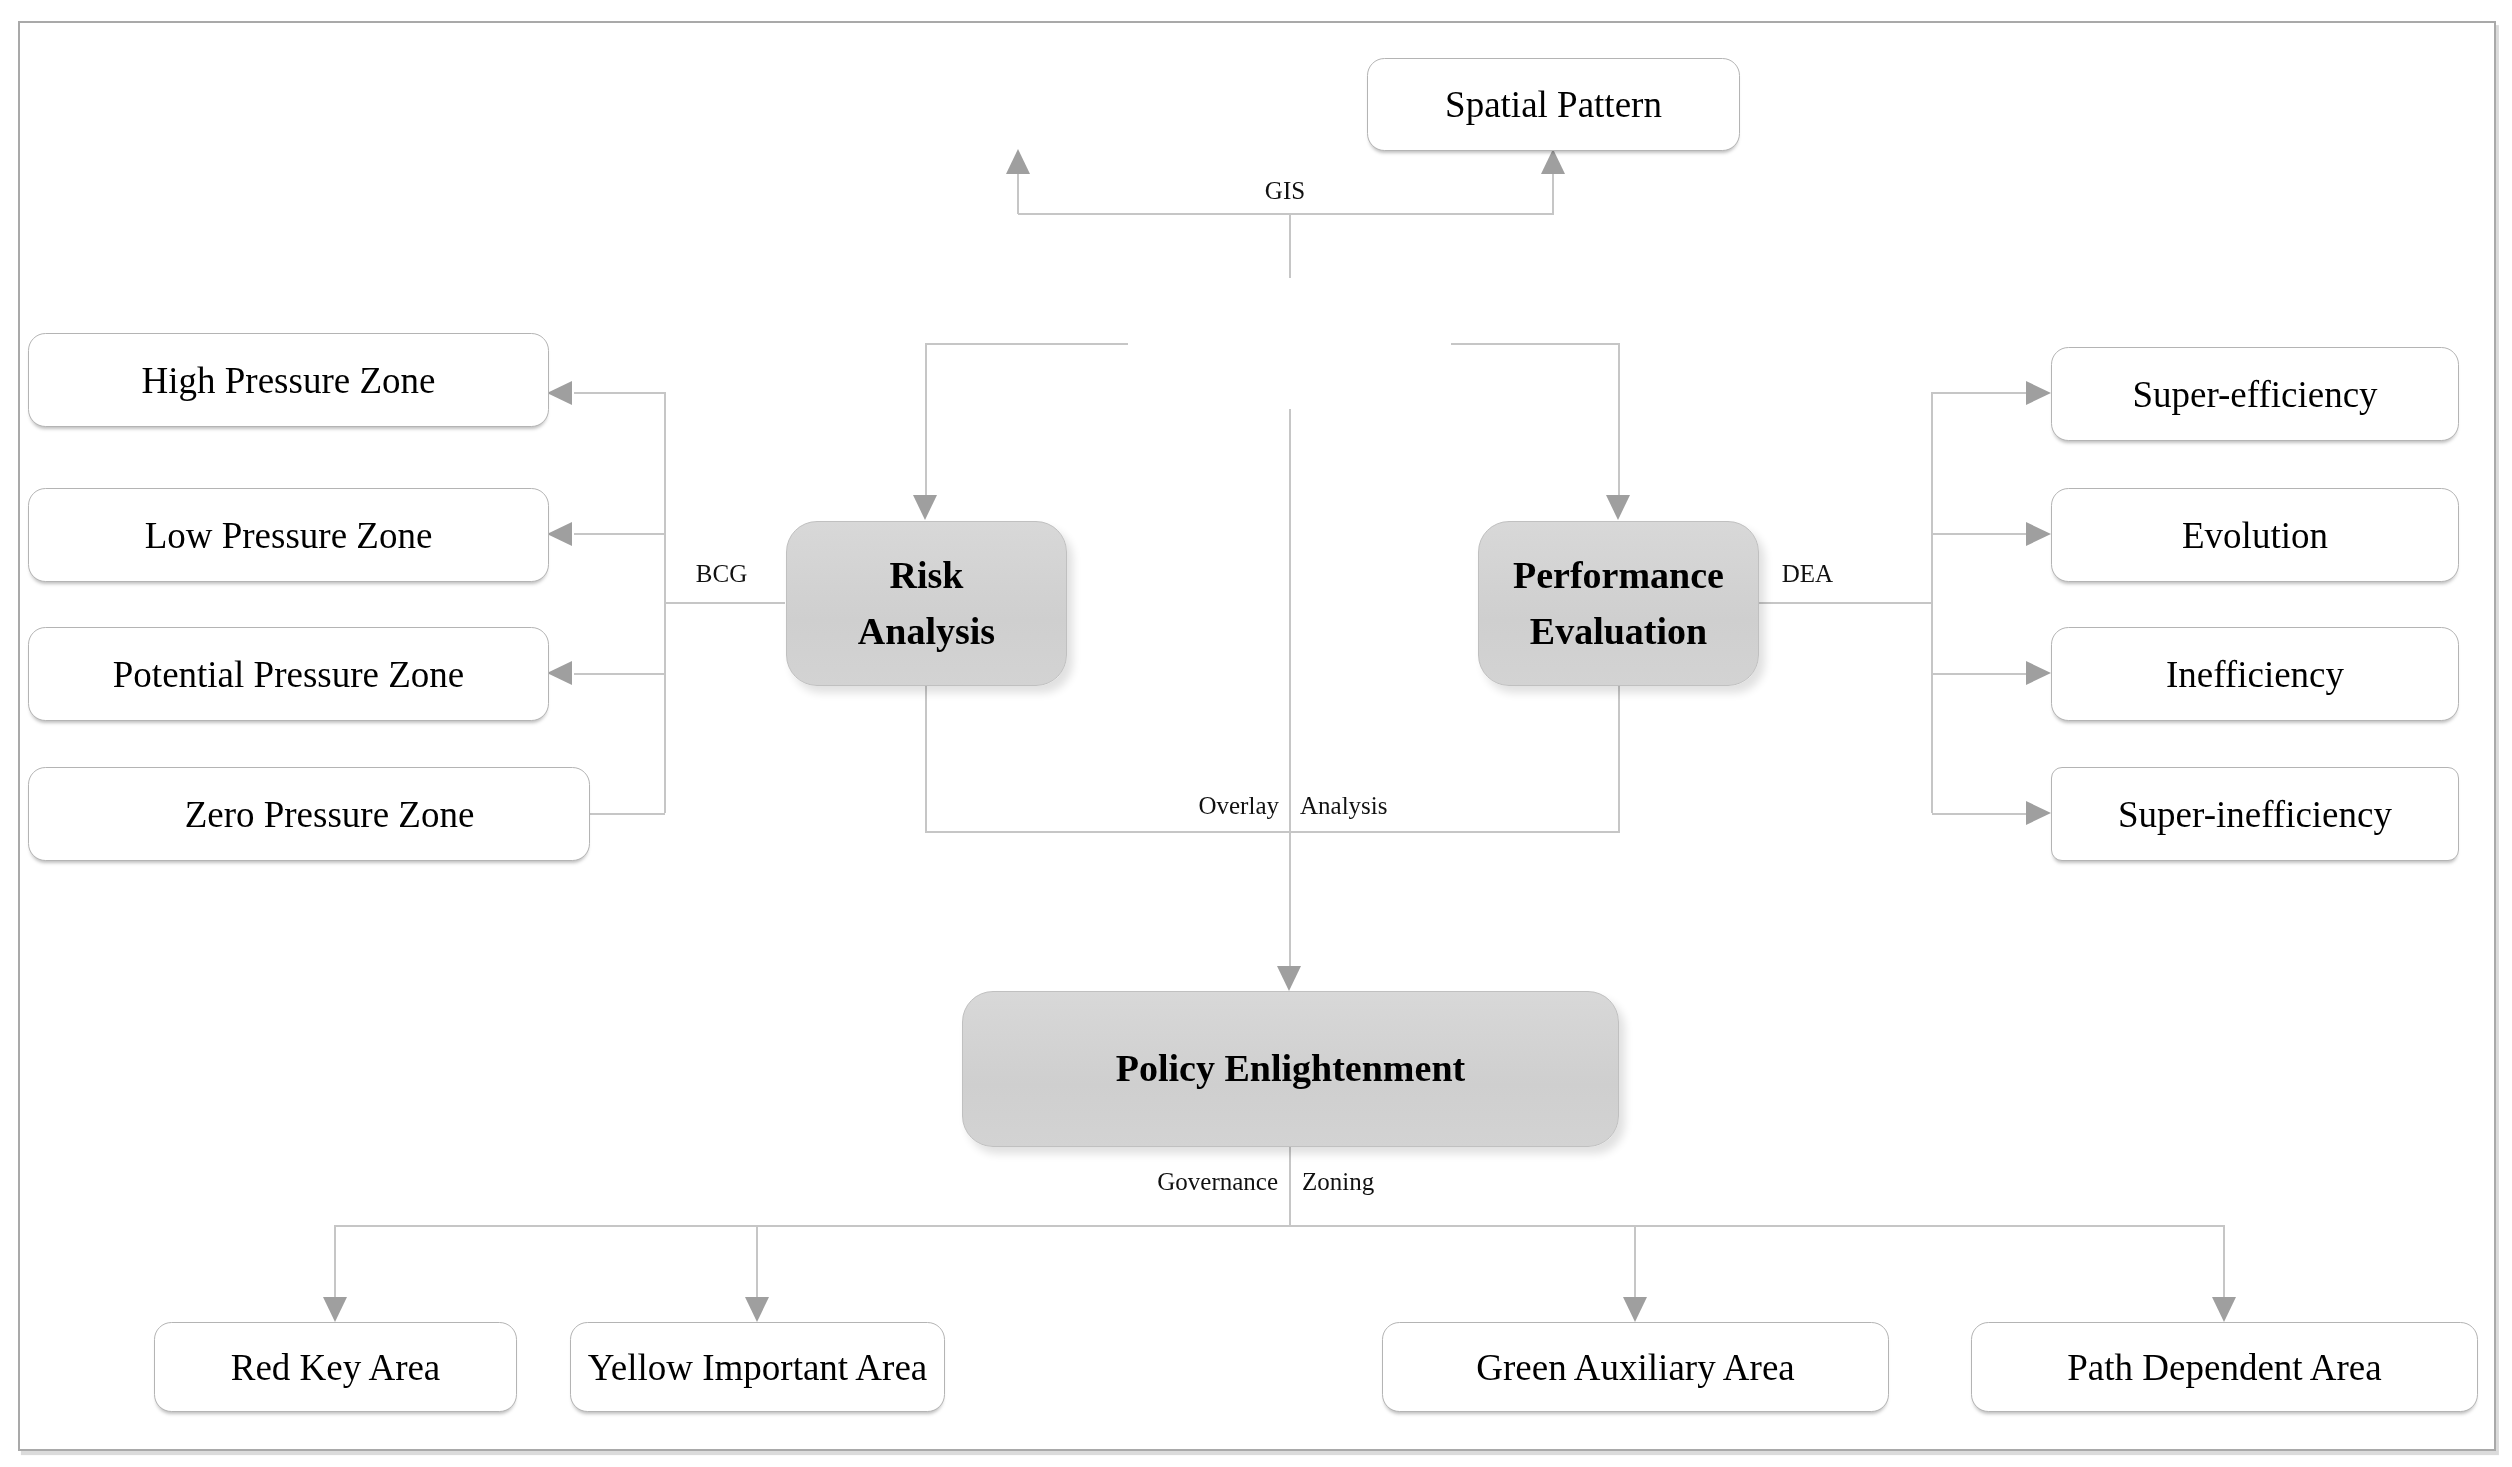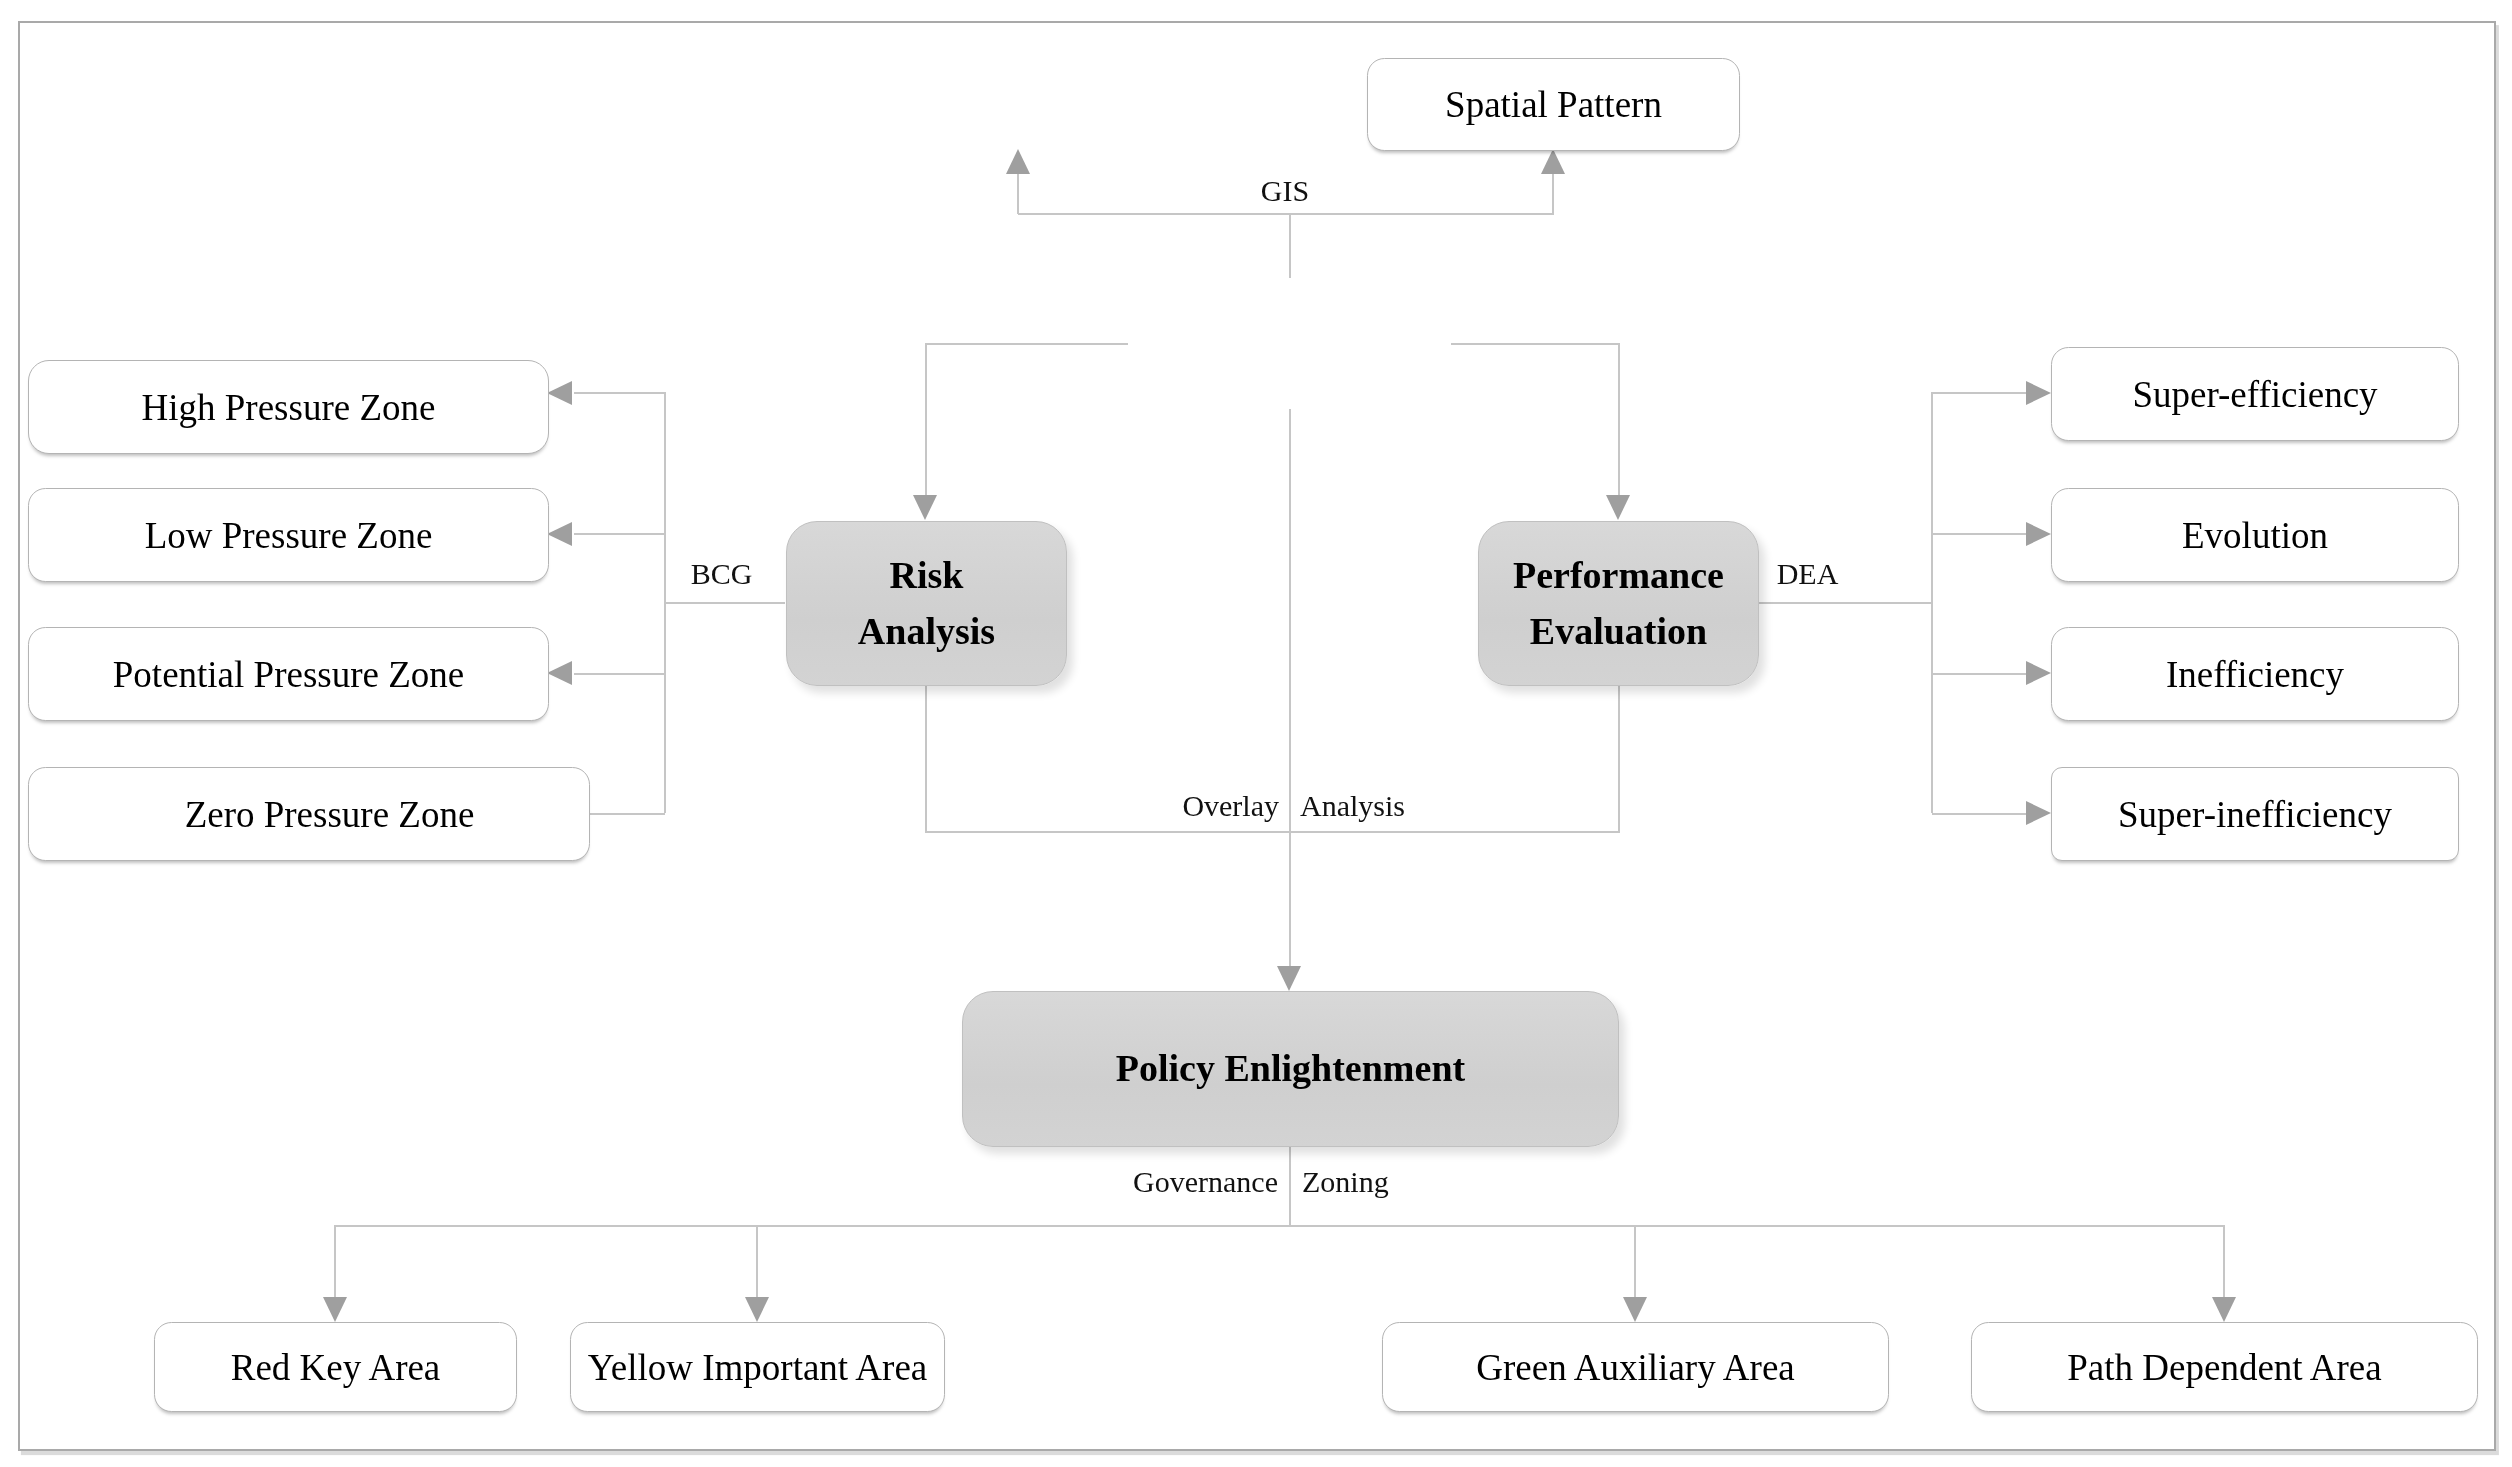--- a/index.html
+++ b/index.html
@@ -10,21 +10,21 @@
   .wbox{position:absolute;background:#ffffff;border:1.7px solid #b4b4b4;border-radius:17.5px;
         display:flex;align-items:center;justify-content:center;text-align:center;
         font-size:37px;color:#000;box-shadow:0 4.1px 3.5px -2.3px rgba(0,0,0,.25);}
   .gbox{position:absolute;background:linear-gradient(180deg,#d8d8d8 0%,#cfcfcf 60%,#d3d3d3 100%);
         border:1.2px solid #c0c0c0;border-radius:31px;display:flex;flex-direction:column;
         align-items:center;justify-content:center;text-align:center;font-weight:bold;
         color:#000;box-shadow:5.8px 7px 8.1px rgba(0,0,0,.12);}
   .gbox .l{font-size:38px;line-height:1.45;}
   .policy-text{font-size:42px;}
   .line{position:absolute;background:#c6c6c6;}
-  .clabel{position:absolute;font-size:30px;color:#111;line-height:36px;}
+  .clabel{position:absolute;font-size:25px;color:#111;line-height:36px;}
   .tc{text-align:center;} .tr{text-align:right;} .tl{text-align:left;}
   .ar{position:absolute;width:0;height:0;}
   .ar-up{border-left:12.2px solid transparent;border-right:12.2px solid transparent;border-bottom:25.6px solid #9f9f9f;}
   .ar-down{border-left:12.2px solid transparent;border-right:12.2px solid transparent;border-top:25.6px solid #9f9f9f;}
   .ar-left{border-top:12.2px solid transparent;border-bottom:12.2px solid transparent;border-right:25.6px solid #9f9f9f;}
   .ar-right{border-top:12.2px solid transparent;border-bottom:12.2px solid transparent;border-left:25.6px solid #9f9f9f;}
 </style>
 </head>
 <body>
 
@@ -102,21 +102,21 @@
     <span class="l">Analysis</span>
   </div>
   <div class="gbox" style="left:1478px;top:521px;width:279px;height:163px;">
     <span class="l">Performance</span>
     <span class="l">Evaluation</span>
   </div>
   <div class="gbox" style="left:962px;top:991px;width:655px;height:154px;">
     <span class="l policy-text">Policy Enlightenment</span>
   </div>
 
-  <div class="wbox" style="left:28px;top:360px;width:519px;height:92px;border-radius:21px;">
+  <div class="wbox" style="left:28px;top:333px;width:519px;height:92px;">
     <span>High Pressure Zone</span>
   </div>
   <div class="wbox" style="left:28px;top:488px;width:519px;height:92px;">
     <span>Low Pressure Zone</span>
   </div>
   <div class="wbox" style="left:28px;top:627px;width:519px;height:92px;">
     <span>Potential Pressure Zone</span>
   </div>
   <div class="wbox" style="left:28px;top:767px;width:519px;height:92px;padding-left:41px;">
     <span>Zero Pressure Zone</span>

